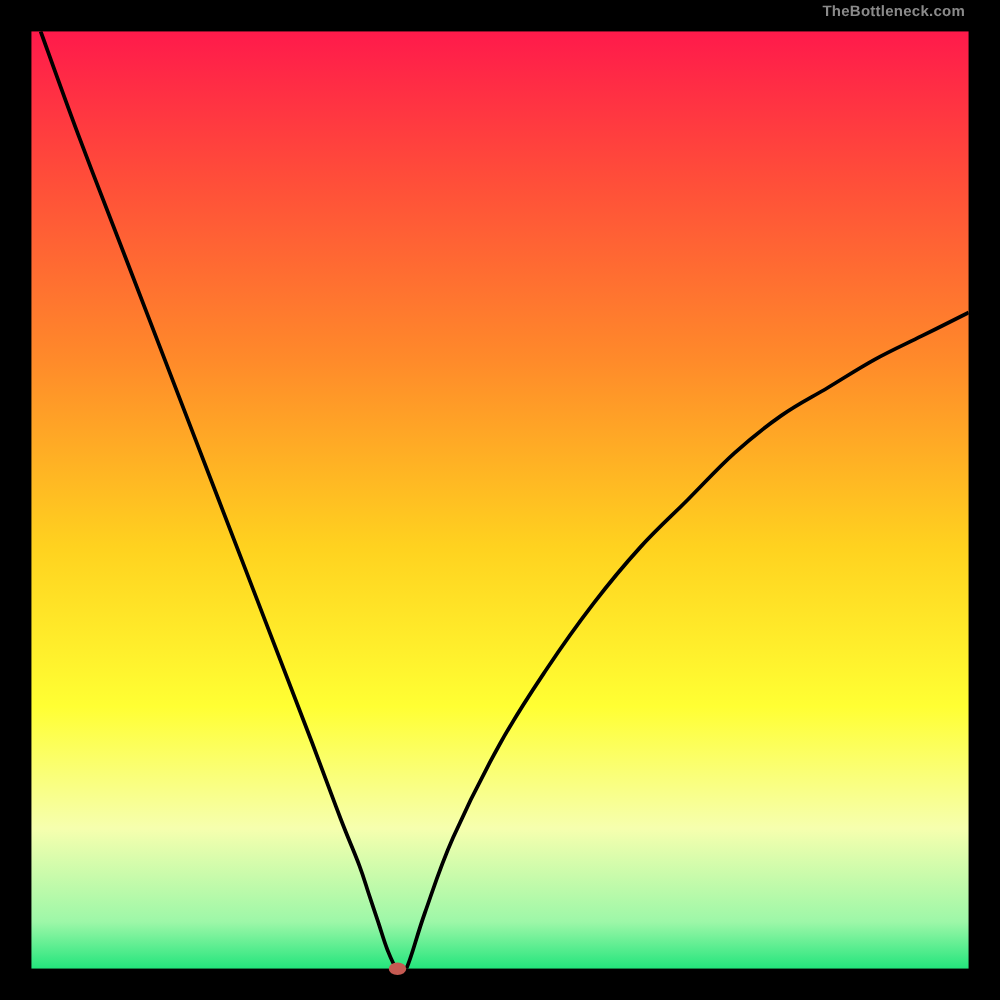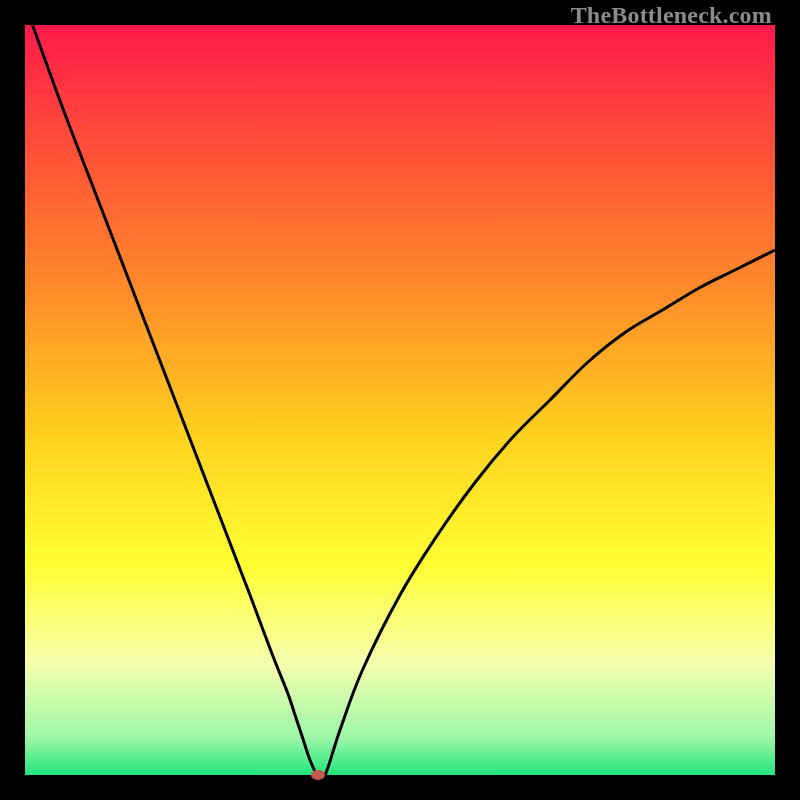--- a/index.html
+++ b/index.html
@@ -22,22 +22,22 @@
     position: absolute;
     left: 0;
     top: 0;
     width: 750px;
     height: 750px;
   }
   .watermark {
     position: absolute;
     top: 2px;
     right: 28px;
-    font-family: Liberation Serif, serif;
-    font-size: 24px;
+    font-family: Liberation Sans, sans-serif;
+    font-size: 12px;
     font-weight: 600;
     color: #8a8a8a;
     letter-spacing: 0.2px;
   }
   .marker {
     position: absolute;
     width: 14px;
     height: 10px;
     border-radius: 50%;
     background: #c55a52;

